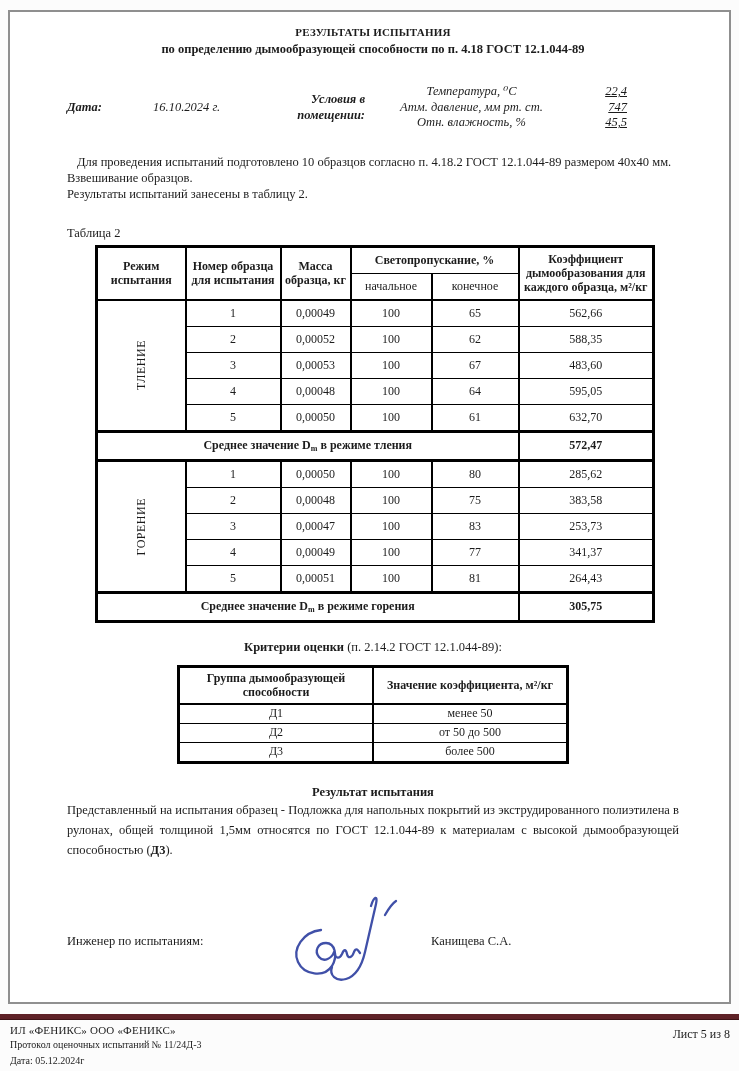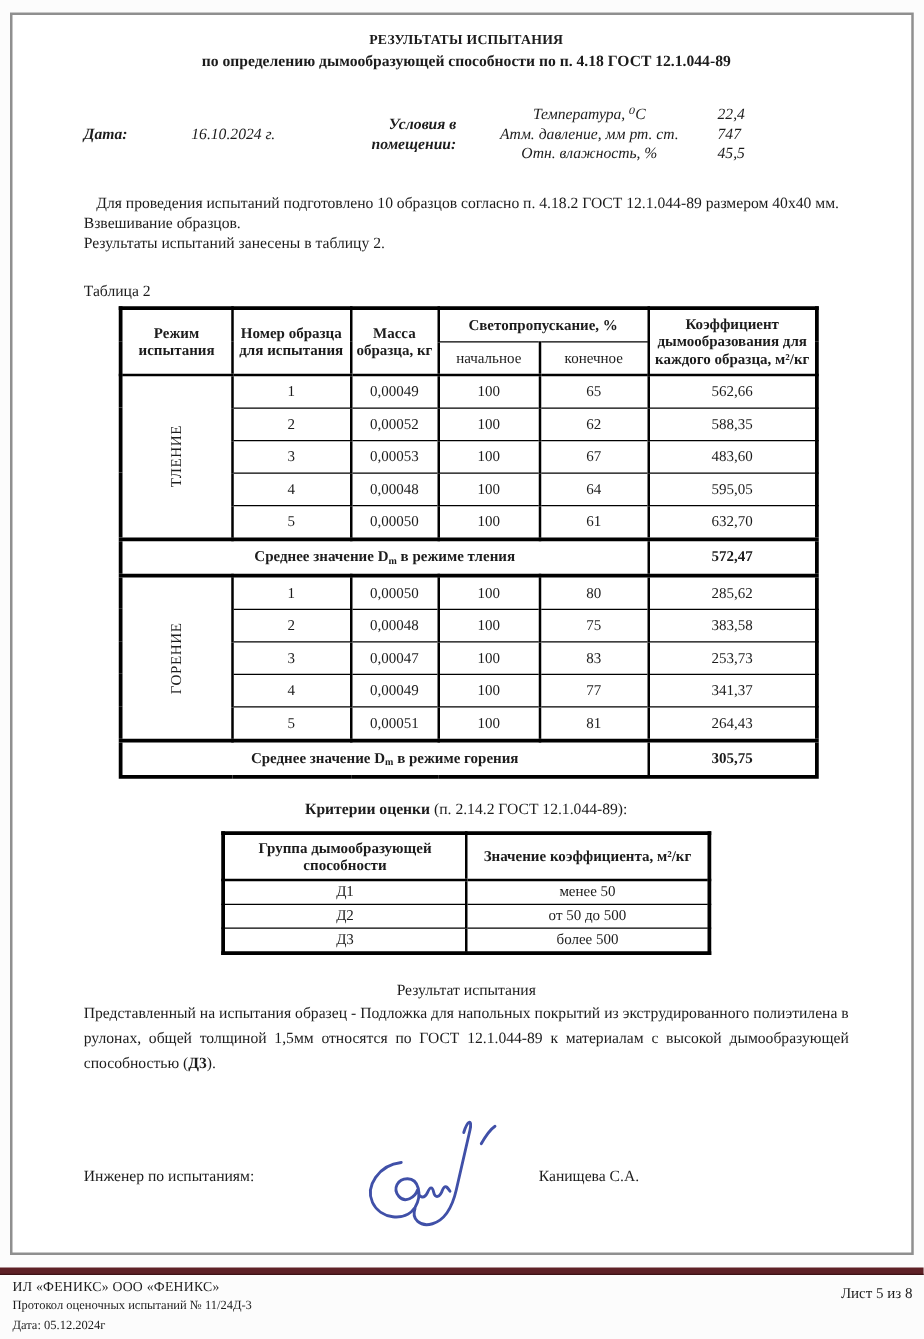--- a/index.html
+++ b/index.html
@@ -18,21 +18,21 @@
   .doc-title  { text-align:center; font-weight:bold; font-size:11px; letter-spacing:.2px; }
   .doc-subtitle { text-align:center; font-weight:bold; font-size:12.5px; margin-top:4px; }
 
   .cond { display:flex; align-items:center; margin-top:27px; font-style:italic; }
   .cond-date-label { font-weight:bold; width:86px; }
   .cond-date-value { width:112px; }
   .cond-room { font-weight:bold; width:100px; text-align:right; line-height:1.3; }
   .cond-rows { flex:1; margin-left:4px; }
   .cond-row { display:flex; line-height:1.25; }
   .cond-row-label { flex:1; text-align:center; }
-  .cond-row-value { width:105px; text-align:left; padding-right:52px; box-sizing:border-box; }
+  .cond-row-value { width:105px; text-align:right; padding-right:52px; box-sizing:border-box;text-decoration:underline; }
 
   .intro { margin-top:23px; line-height:1.3; }
   .intro div:first-child { text-indent:10px; }
 
   .tbl-caption { margin-top:23px; }
 
   table.main {
     border-collapse:collapse; table-layout:fixed; width:557px;
     margin:4px 0 0 28px; font-size:12px; border:3px solid #000;
   }
@@ -62,21 +62,21 @@
     border-collapse:collapse; table-layout:fixed; width:392px;
     margin:10px auto 0; font-size:12px; border:3px solid #000;
   }
   table.crit th, table.crit td {
     border:1px solid #000; border-left-width:2px;
     text-align:center; vertical-align:middle; padding:1px 6px;
   }
   table.crit th { font-weight:bold; line-height:1.2; padding:3px 6px; border-bottom-width:2px; }
   table.crit td { height:16px; }
 
-  .result-head { margin-top:21px; text-align:center; font-weight:normal; }
+  .result-head { margin-top:21px; text-align:center; font-weight:bold; }
   .result-par  { text-align:justify; line-height:1.6; }
   .result-par b { font-weight:bold; }
 
   .sig-row { position:relative; margin-top:38px; height:95px; }
   .sig-label { position:absolute; left:0; top:36px; }
   .sig-name  { position:absolute; left:364px; top:36px; }
   .sig-mark  { position:absolute; left:218px; top:-6px; color:var(--signature-ink,#4050a8); }
   .sig-mark svg { display:block; }
 
   .footer-rule {

